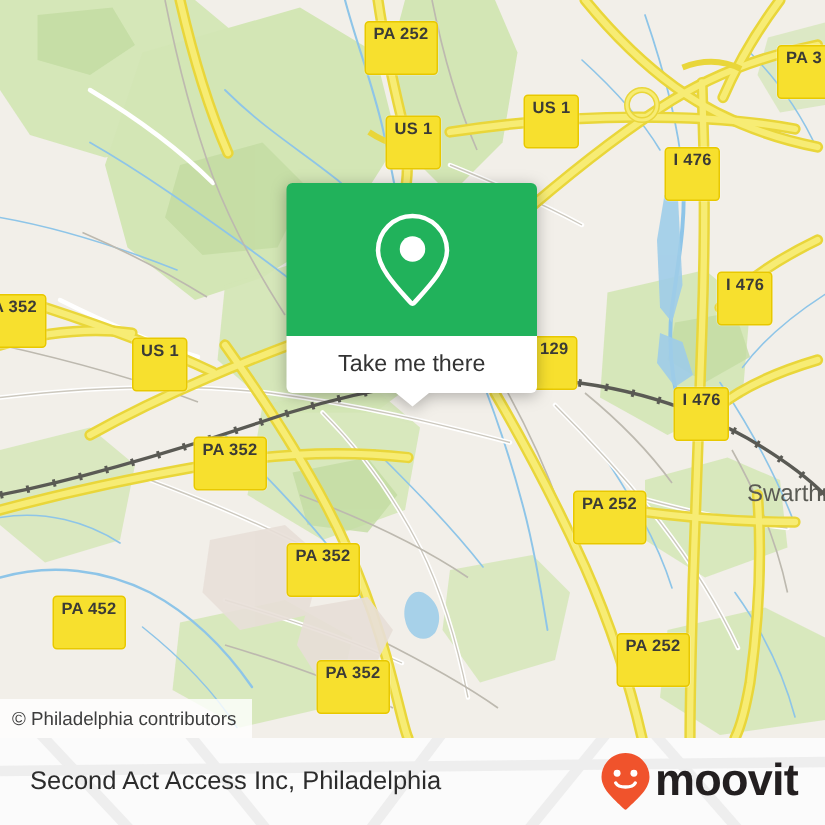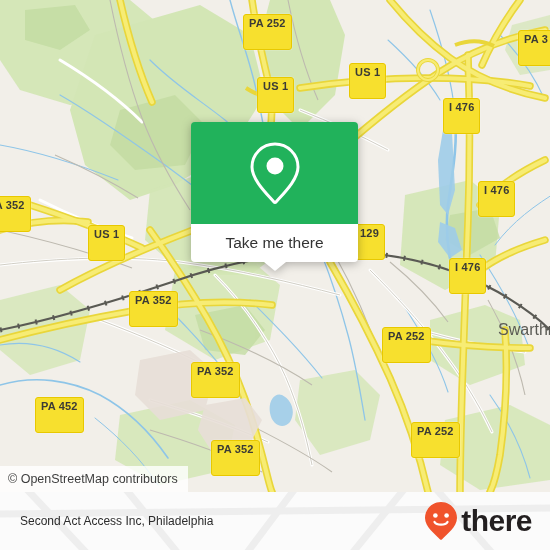--- a/index.html
+++ b/index.html
@@ -122,21 +122,21 @@
     justify-content: space-between;
     padding: 0 18px 0 20px;
     overflow: hidden;
   }
   #footer-bg {
     position: absolute; left:0; top:0; width:550px; height:58px;
     pointer-events:none;
   }
   #footer-title {
     position: relative;
-    font-size: 12px;
+    font-size: 17px;
     color: #2c2c2c;
     white-space: nowrap;
     font-family: "Liberation Sans", sans-serif;
   }
   #brand {
     position: relative;
     display: flex;
     align-items: center;
     gap: 2px;
   }
@@ -345,21 +345,21 @@
           <circle cx="28" cy="26" r="8.5" fill="#ffffff"></circle>
         </svg>
       </div>
       <div id="popup-body">
         <span id="popup-label">Take me there</span>
         <div id="popup-tail"></div>
       </div>
     </div>
 
     <div id="attribution">
-      <span>© OpenStreetMap contributors</span>
+      <span>© Philadelphia contributors</span>
     </div>
   </div>
 
   <div id="footer">
     <svg id="footer-bg" viewBox="0 0 550 58">
       <g stroke="#eeeeee" stroke-width="7" fill="none">
         <path d="M20,-10 L95,70"></path>
         <path d="M120,-10 L185,70"></path>
         <path d="M300,-10 L240,70"></path>
         <path d="M410,-10 L345,70"></path>
@@ -368,16 +368,16 @@
       </g>
     </svg>
     <div id="footer-title">Second Act Access Inc, Philadelphia</div>
     <div id="brand">
       <svg width="36" height="40" viewBox="0 0 36 40">
         <path d="M18 1 C9.2 1 2 8.2 2 17 C2 26 12.5 33.5 17.1 38.4 C17.6 38.9 18.4 38.9 18.9 38.4 C23.5 33.5 34 26 34 17 C34 8.2 26.8 1 18 1 Z" fill="#f0532c"></path>
         <circle cx="12.4" cy="14.5" r="2.3" fill="#ffffff"></circle>
         <circle cx="23.6" cy="14.5" r="2.3" fill="#ffffff"></circle>
         <path d="M11.5 21 C13.6 24.6 22.4 24.6 24.5 21" fill="none" stroke="#ffffff" stroke-width="2.3" stroke-linecap="round"></path>
       </svg>
-      <span id="brand-word">there</span>
+      <span id="brand-word">moovit</span>
     </div>
   </div>
 </div>
 
 </body></html>

